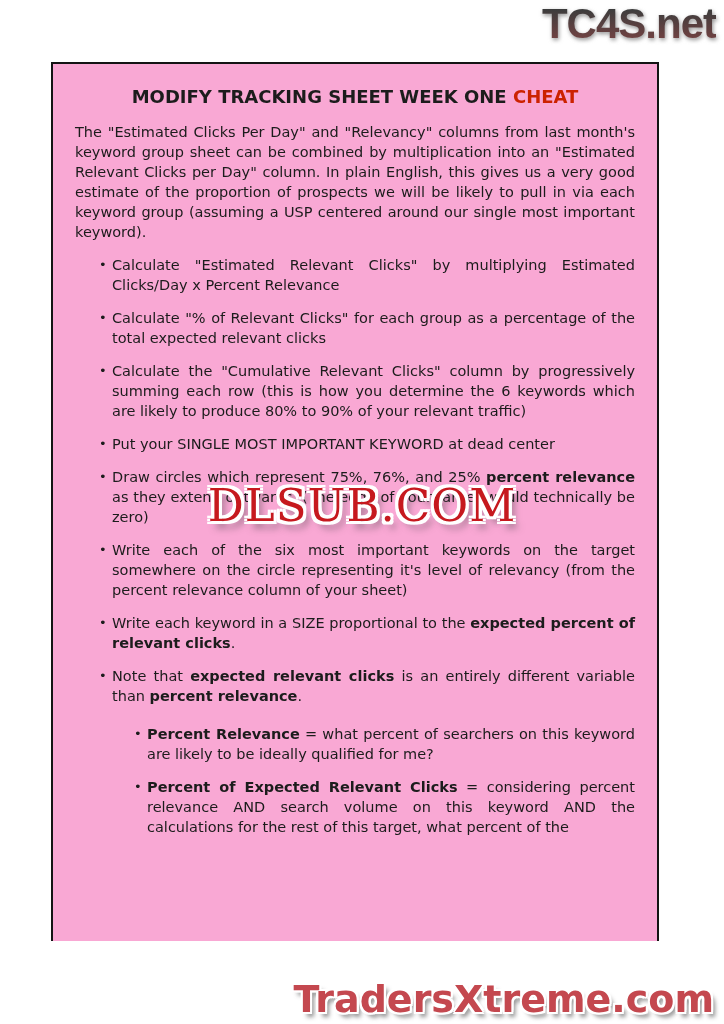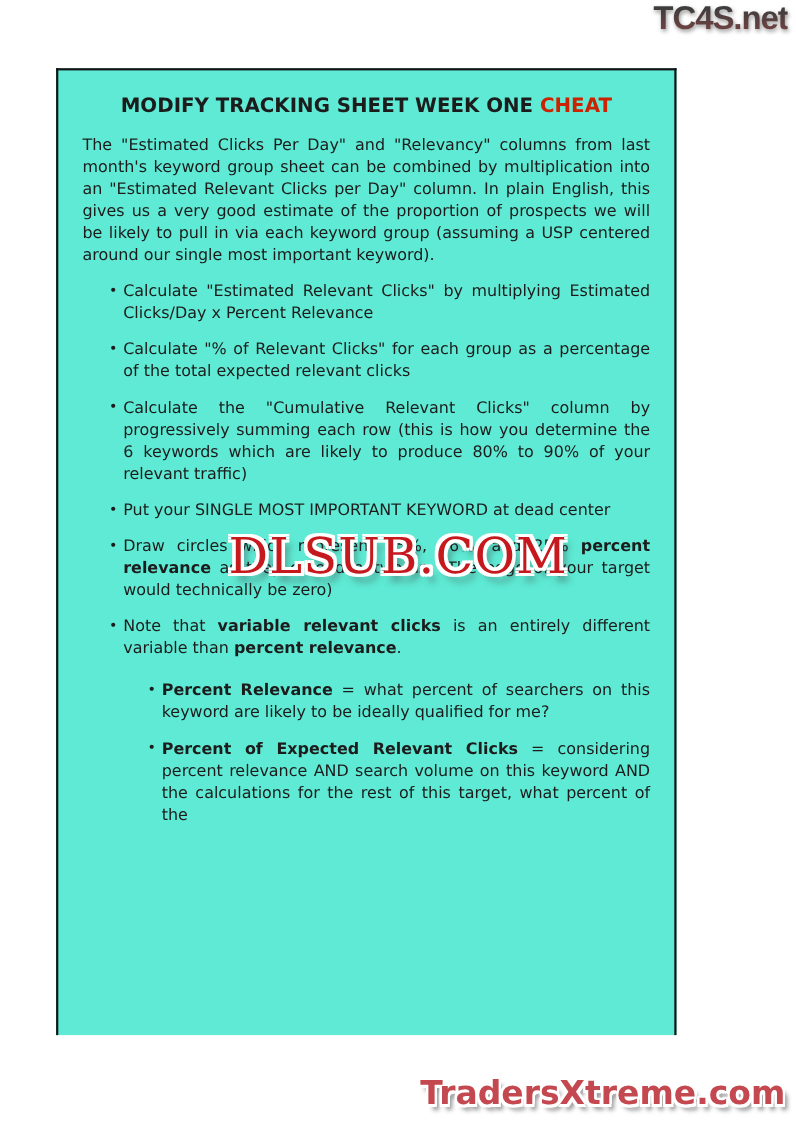--- a/index.html
+++ b/index.html
@@ -14,42 +14,42 @@
     position: relative;
   }
 
   
   .logo-top {
     position: absolute;
     top: 0px;
     right: 8px;
     font-family: "Liberation Sans", sans-serif;
     font-weight: bold;
-    font-size: 30px;
+    font-size: 42px;
     letter-spacing: -1px;
     background: linear-gradient(180deg, var(--logo-dark, #3d3d3d) 20%, var(--logo-maroon, #7c4343) 95%);
     -webkit-background-clip: text;
     background-clip: text;
     color: transparent;
     filter: drop-shadow(1px 2px 2px rgba(110,110,110,0.75));
   }
 
   
   .page {
     position: absolute;
     left: 51px;
     top: 62px;
-    width: 564px;
+    width: 608px;
     height: 879px;
     box-sizing: border-box;
     border: 2px solid #141414;
     border-bottom: none;
     padding: 16px 22px 0 22px;
     overflow: hidden;
-    background: #5eead4;
+    background: #f9a8d4;
   }
 
   .page-title {
     text-align: center;
     font-weight: bold;
     font-size: 18px;
     line-height: 22px;
     margin: 6px 0 14px 0;
   }
   .page-title .accent { color: var(--accent, #cc2200); }
@@ -110,21 +110,21 @@
        5px 7px 7px rgba(60,60,60,0.55);
   }
 
   
   .logo-bottom {
     position: absolute;
     top: 977px;
     right: 10px;
     font-family: "DejaVu Sans", sans-serif;
     font-weight: bold;
-    font-size: 30px;
+    font-size: 38px;
     letter-spacing: 0px;
     white-space: nowrap;
     color: var(--footer-red, #c4484f);
     text-shadow:
       -2px -2px 0 #ffffff,  2px -2px 0 #ffffff,
       -2px  2px 0 #ffffff,  2px  2px 0 #ffffff,
       -2px  0   0 #ffffff,  2px  0   0 #ffffff,
        0   -2px 0 #ffffff,  0    2px 0 #ffffff,
        4px 5px 4px rgba(130,130,130,0.85);
     text-align: right;
@@ -145,21 +145,23 @@
   <ul class="blist">
     <li>Calculate "Estimated Relevant Clicks" by multiplying Estimated Clicks/Day x Percent Relevance</li>
     <li>Calculate "% of Relevant Clicks" for each group as a percentage of the total expected relevant clicks</li>
     <li>Calculate the "Cumulative Relevant Clicks" column by progressively summing each row (this is how you determine the 6 keywords which are likely to produce 80% to 90% of your relevant traffic)</li>
   </ul>
 
 
   <ul class="blist">
     <li><span>Put your SINGLE MOST IMPORTANT KEYWORD at dead center</span></li>
     <li><span>Draw circles which represent 75%, 76%, and 25% </span><span class="bold-seg">percent relevance</span><span> as they extend outwards.  (The edge of your target would technically be zero)</span></li>
-    <li><span>Note that </span><span class="bold-seg">variable relevant clicks</span><span> is an entirely different variable than </span><span class="bold-seg">percent relevance</span><span>.</span></li>
+    <li><span>Write each of the six most important keywords on the target somewhere on the circle representing it's level of relevancy (from the percent relevance column of your sheet)</span></li>
+    <li><span>Write each keyword in a SIZE proportional to the </span><span class="bold-seg">expected percent of relevant clicks</span><span>.</span></li>
+    <li><span>Note that </span><span class="bold-seg">expected relevant clicks</span><span> is an entirely different variable than </span><span class="bold-seg">percent relevance</span><span>.</span></li>
   </ul>
 
   <ul class="blist sub-list">
     <li><span class="bold-seg">Percent Relevance</span><span> = what percent of searchers on this keyword are likely to be ideally qualified for me?</span></li>
     <li><span class="bold-seg">Percent of Expected Relevant Clicks</span><span> = considering percent relevance AND search volume on this keyword AND the calculations for the rest of this target, what percent of the</span></li>
   </ul>
 
 </div>
 
 <div class="watermark">DLSUB.COM</div>

